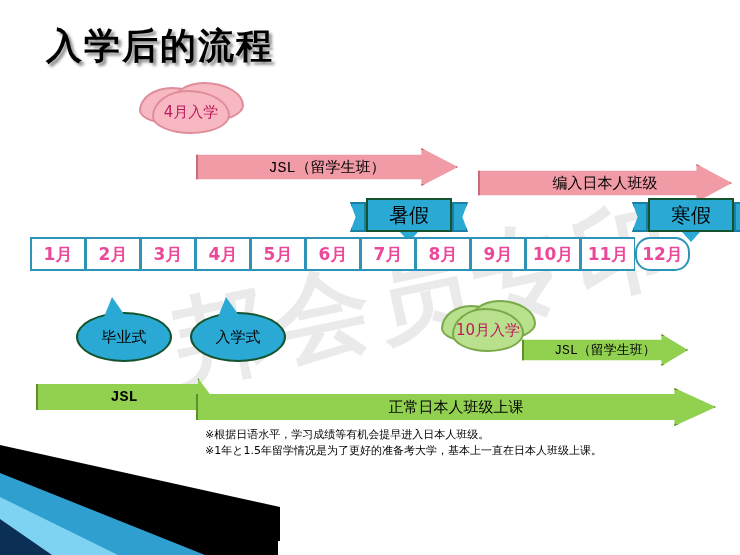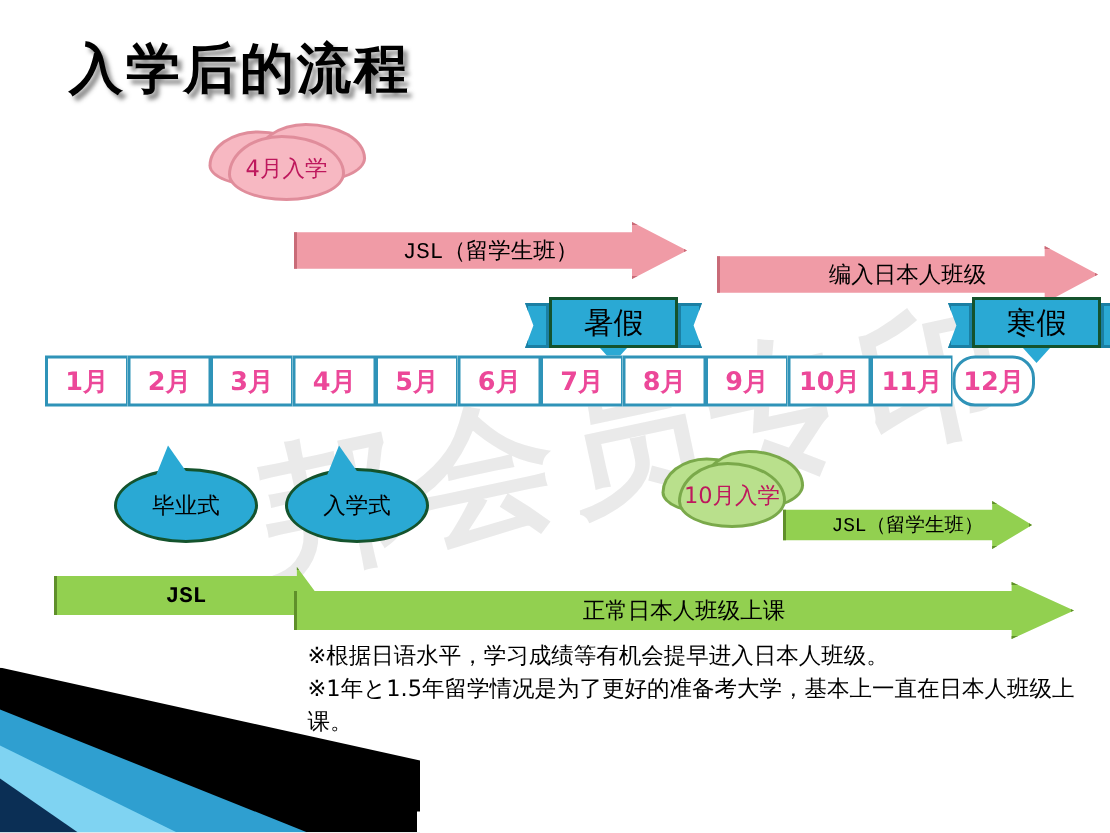--- a/index.html
+++ b/index.html
@@ -114,21 +114,21 @@
   }
   .oval .tail{
     position:absolute;top:-17px;left:26px;
     width:0;height:0;border-left:8px solid transparent;border-right:14px solid transparent;
     border-bottom:20px solid #2aa9d4;
   }
 
   
   .notes{
     position:absolute;left:205px;top:427px;width:520px;
-    font-size:15px;color:#000;line-height:1.45;
+    font-size:11px;color:#000;line-height:1.45;
   }
 
   
   .deco{position:absolute;left:0;bottom:0;width:740px;height:110px;overflow:hidden;}
 </style>
 </head>
 <body>
 
 <div id="stage">
 

